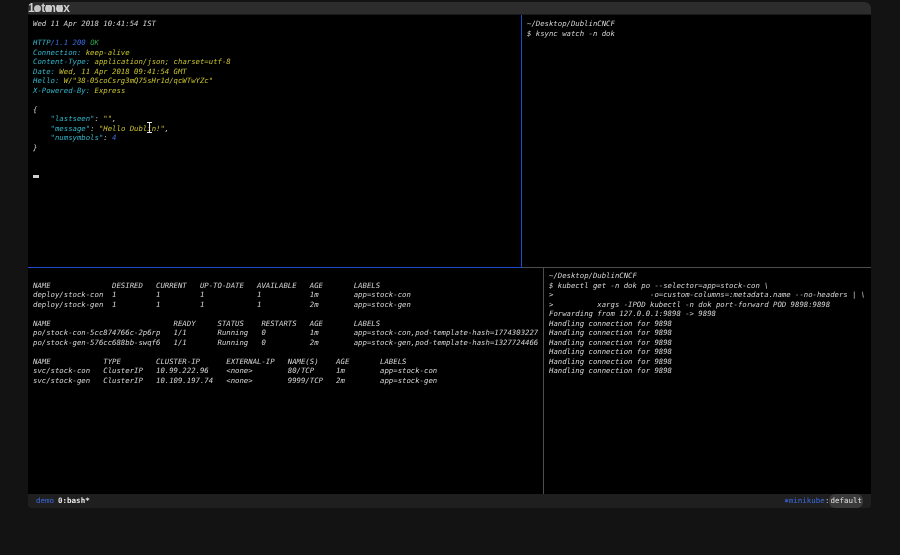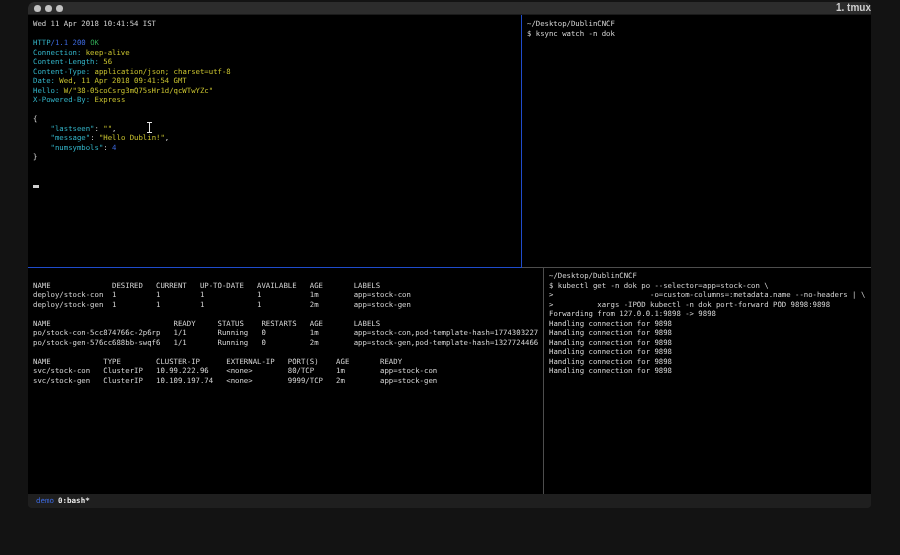--- a/index.html
+++ b/index.html
@@ -4,44 +4,44 @@
 <style>
   html,body{margin:0;padding:0;background:#131313;}
   .screen{position:relative;width:900px;height:555px;background:#131313;overflow:hidden;
           font-family:"DejaVu Sans Mono","Liberation Mono",monospace;}
   .window{position:absolute;left:28px;top:2px;width:843px;height:506px;background:#000;
           border-radius:6px 6px 3px 3px;overflow:hidden;}
   
   .titlebar{position:absolute;left:0;top:0;right:0;height:12px;background:#2c2c2c;
             border-bottom:1px solid #1a1a1a;}
   .titlebar .title{position:absolute;left:0;right:0;top:0;height:12px;line-height:12px;
-            text-align:right;color:#cfcfcf;font-family:"Liberation Sans",sans-serif;
-            font-size:10px;font-weight:bold;}
+            text-align:left;color:#cfcfcf;font-family:"Liberation Sans",sans-serif;
+            font-size:12px;font-weight:bold;}
   .lights{position:absolute;left:6px;top:3px;display:flex;gap:4px;}
   .light{width:7px;height:7px;border-radius:50%;background:#c2c2c2;}
   
   .term{position:absolute;left:0;top:13px;right:0;bottom:14px;background:#000;
-        font-size:7.3px;line-height:9.5px;color:#d6d6d6;}
+        font-size:7.3px;line-height:9.5px;color:#d6d6d6;font-style:italic;}
   .pane{position:absolute;overflow:hidden;box-sizing:border-box;padding:4px 0 0 5px;}
   .pane-tl{left:0;top:0;width:494px;height:253px;border-right:1px solid #1f4ccc;
            border-bottom:1px solid #1f4ccc;}
   .pane-tr{left:494px;top:0;right:0;height:253px;border-bottom:1px solid #4d4d4d;}
   .pane-bl{left:0;top:253px;width:516px;bottom:0;border-right:1px solid #4d4d4d;padding-top:3px;}
   .pane-br{left:516px;top:253px;right:0;bottom:0;padding-top:3px;}
   .tline{white-space:pre;min-height:9.5px;}
   .c-w{color:#d6d6d6;}
   .c-cyan{color:#33b5c9;text-align:center;}
   .c-yellow{color:#c8c22f;}
   .c-blue{color:#3d6ae0;margin-top:14px;}
   .c-green{color:#2fa352;}
   .c-cursor{display:inline-block;width:6px;height:3px;background:#cfcfcf;vertical-align:baseline;}
   
   .statusbar{position:absolute;left:0;right:0;bottom:0;height:14px;background:#1f1f1f;
              font-size:7.5px;line-height:14px;display:flex;justify-content:space-between;
-             padding:0 8px;box-sizing:border-box;color:#d6d6d6;flex-direction:column;}
+             padding:0 8px;box-sizing:border-box;color:#d6d6d6;}
   .sb-left,.sb-right{display:flex;gap:4px;align-items:center;}
   .s-blue{color:#3d6ae0;}
   .s-bold{font-weight:bold;color:#e8e8e8;}
   .ns-badge{background:#3a3a3a;color:#e0e0e0;padding:0 1px;border-radius:6px;}
   .kube{display:flex;align-items:center;gap:0;}
   
   .ibeam{position:absolute;left:118px;top:107px;width:7px;height:11px;pointer-events:none;}
   .ibeam .bar{position:absolute;left:3px;top:1px;width:1px;height:9px;background:#e6e6e6;}
   .ibeam .cap{position:absolute;left:1px;width:5px;height:1px;background:#e6e6e6;}
   .ibeam .cap.top{top:0;}
@@ -61,21 +61,20 @@
       </div>
       <div class="title">1. tmux</div>
     </div>
 
     <div class="term">
       <div class="pane pane-tl">
           <div class="tline"><span class="c-w">Wed 11 Apr 2018 10:41:54 IST</span></div>
           <div class="tline"><span class="c-w"></span></div>
           <div class="tline"><span class="c-cyan">HTTP</span><span class="c-blue">/1.1 200</span><span class="c-w"> </span><span class="c-green">OK</span></div>
           <div class="tline"><span class="c-cyan">Connection:</span><span class="c-yellow"> keep-alive</span></div>
-          <div class="tline"><span class="c-cyan">Content-Length:</span><span class="c-yellow"> 56</span></div>
           <div class="tline"><span class="c-cyan">Content-Type:</span><span class="c-yellow"> application/json; charset=utf-8</span></div>
           <div class="tline"><span class="c-cyan">Date:</span><span class="c-yellow"> Wed, 11 Apr 2018 09:41:54 GMT</span></div>
           <div class="tline"><span class="c-cyan">Hello:</span><span class="c-yellow"> W/"38-05coCsrg3mQ75sHr1d/qcWTwYZc"</span></div>
           <div class="tline"><span class="c-cyan">X-Powered-By:</span><span class="c-yellow"> Express</span></div>
           <div class="tline"><span class="c-w"></span></div>
           <div class="tline"><span class="c-w">{</span></div>
           <div class="tline"><span class="c-w">    </span><span class="c-cyan">"lastseen"</span><span class="c-w">: </span><span class="c-yellow">""</span><span class="c-w">,</span></div>
           <div class="tline"><span class="c-w">    </span><span class="c-cyan">"message"</span><span class="c-w">: </span><span class="c-yellow">"Hello Dublin!"</span><span class="c-w">,</span></div>
           <div class="tline"><span class="c-w">    </span><span class="c-cyan">"numsymbols"</span><span class="c-w">: </span><span class="c-blue">4</span></div>
           <div class="tline"><span class="c-w">}</span></div>
@@ -90,21 +89,21 @@
       <div class="pane pane-bl">
           <div class="tline"><span class="c-w"></span></div>
           <div class="tline"><span class="c-w">NAME              DESIRED   CURRENT   UP-TO-DATE   AVAILABLE   AGE       LABELS</span></div>
           <div class="tline"><span class="c-w">deploy/stock-con  1         1         1            1           1m        app=stock-con</span></div>
           <div class="tline"><span class="c-w">deploy/stock-gen  1         1         1            1           2m        app=stock-gen</span></div>
           <div class="tline"><span class="c-w"></span></div>
           <div class="tline"><span class="c-w">NAME                            READY     STATUS    RESTARTS   AGE       LABELS</span></div>
           <div class="tline"><span class="c-w">po/stock-con-5cc874766c-2p6rp   1/1       Running   0          1m        app=stock-con,pod-template-hash=1774303227</span></div>
           <div class="tline"><span class="c-w">po/stock-gen-576cc688bb-swqf6   1/1       Running   0          2m        app=stock-gen,pod-template-hash=1327724466</span></div>
           <div class="tline"><span class="c-w"></span></div>
-          <div class="tline"><span class="c-w">NAME            TYPE        CLUSTER-IP      EXTERNAL-IP   PORT(S)    AGE       READY</span></div>
+          <div class="tline"><span class="c-w">NAME            TYPE        CLUSTER-IP      EXTERNAL-IP   NAME(S)    AGE       LABELS</span></div>
           <div class="tline"><span class="c-w">svc/stock-con   ClusterIP   10.99.222.96    &lt;none&gt;        80/TCP     1m        app=stock-con</span></div>
           <div class="tline"><span class="c-w">svc/stock-gen   ClusterIP   10.109.197.74   &lt;none&gt;        9999/TCP   2m        app=stock-gen</span></div>
         </div>
       <div class="pane pane-br">
           <div class="tline"><span class="c-w">~/Desktop/DublinCNCF</span></div>
           <div class="tline"><span class="c-w">$ kubectl get -n dok po --selector=app=stock-con \</span></div>
           <div class="tline"><span class="c-w">&gt;                      -o=custom-columns=:metadata.name --no-headers | \</span></div>
           <div class="tline"><span class="c-w">&gt;          xargs -IPOD kubectl -n dok port-forward POD 9898:9898</span></div>
           <div class="tline"><span class="c-w">Forwarding from 127.0.0.1:9898 -&gt; 9898</span></div>
           <div class="tline"><span class="c-w">Handling connection for 9898</span></div>

